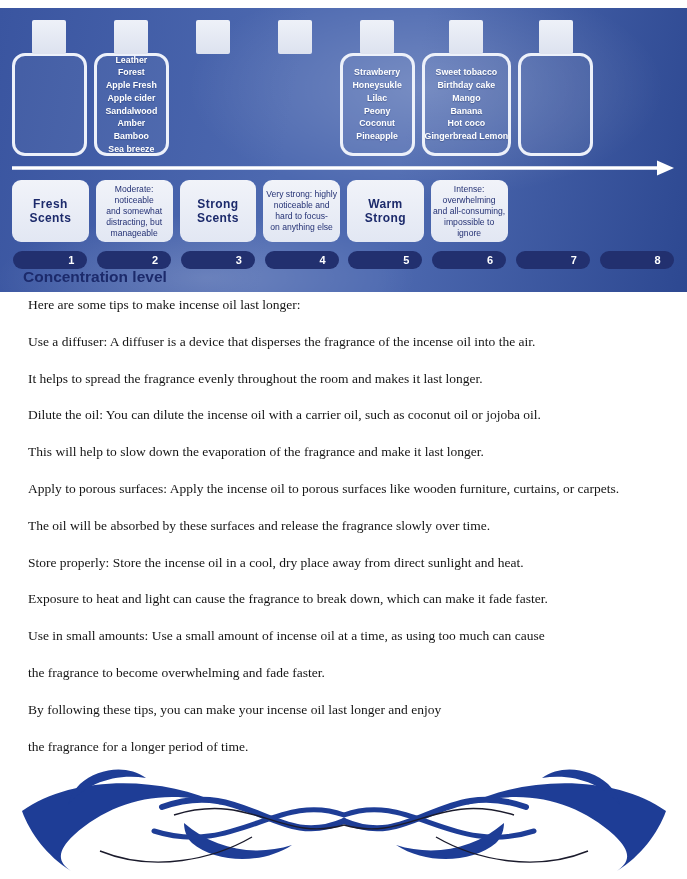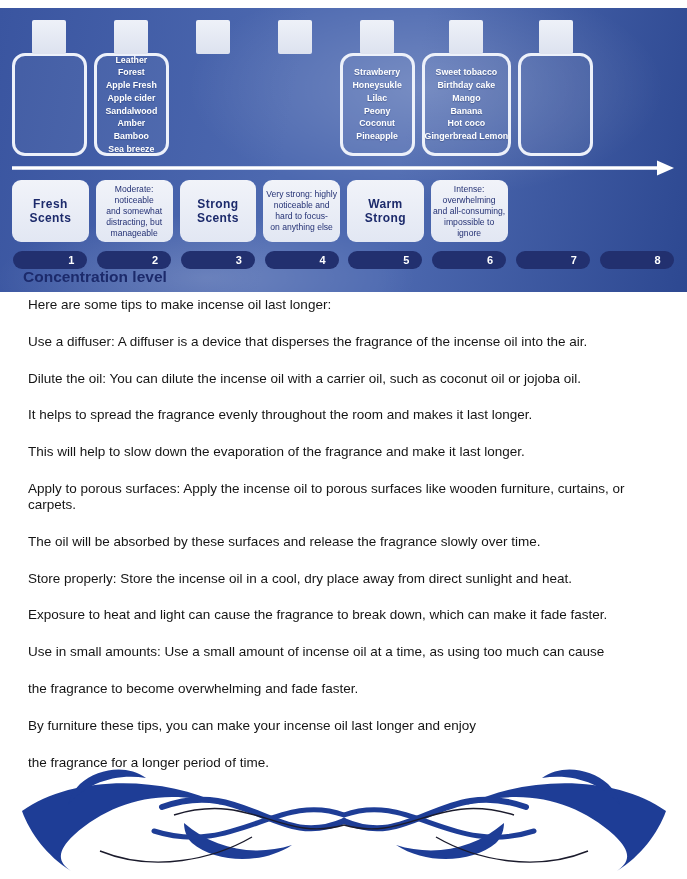--- a/index.html
+++ b/index.html
@@ -99,21 +99,21 @@
     top: 260px; left: 5px;
     font-size: 15.5px;
     font-weight: bold;
     color: var(--label-navy, #1c2a6b);
     margin-left: 18px;
   }
 
   
   .tips {
     position: absolute;
-    top: 297px; left: 28px; right: 16px;
+    top: 297px; left: 28px; right: 16px; font-family: Liberation Serif, serif;
   }
   .tips p {
     font-size: 13.5px;
     line-height: 16px;
     color: #151515;
     margin: 0 0 20.8px 0;
   }
 
   
   .flourish {
@@ -246,30 +246,30 @@
           <div class="pill">8</div>
         </div>
     </div>
 
     <div class="axis-label">Concentration level</div>
   </section>
 
   <section class="tips">
     <p>Here are some tips to make incense oil last longer:</p>
     <p>Use a diffuser: A diffuser is a device that disperses the fragrance of the incense oil into the air.</p>
+    <p>It helps to spread the fragrance evenly throughout the room and makes it last longer.</p>
     <p>Dilute the oil: You can dilute the incense oil with a carrier oil, such as coconut oil or jojoba oil.</p>
-    <p>It helps to spread the fragrance evenly throughout the room and makes it last longer.</p>
     <p>This will help to slow down the evaporation of the fragrance and make it last longer.</p>
     <p>Apply to porous surfaces: Apply the incense oil to porous surfaces like wooden furniture, curtains, or carpets.</p>
     <p>The oil will be absorbed by these surfaces and release the fragrance slowly over time.</p>
     <p>Store properly: Store the incense oil in a cool, dry place away from direct sunlight and heat.</p>
     <p>Exposure to heat and light can cause the fragrance to break down, which can make it fade faster.</p>
     <p>Use in small amounts: Use a small amount of incense oil at a time, as using too much can cause</p>
     <p>the fragrance to become overwhelming and fade faster.</p>
-    <p>By furniture these tips, you can make your incense oil last longer and enjoy</p>
+    <p>By following these tips, you can make your incense oil last longer and enjoy</p>
     <p>the fragrance for a longer period of time.</p>
   </section>
 
   <svg class="flourish" width="660" height="108" viewBox="0 0 660 108">
     <defs>
       <g id="halfFlourish">
 
         <path d="M8 48 C58 12 148 12 208 42 C150 24 98 38 60 72 C42 89 44 99 57 108 C33 93 16 70 8 48 Z" fill="var(--flourish-blue, #1e3d96)"></path>
 
         <path d="M54 42 C72 20 102 10 132 15 C113 1 84 5 66 21 C58 29 56 35 54 42 Z" fill="var(--flourish-blue, #1e3d96)"></path>

